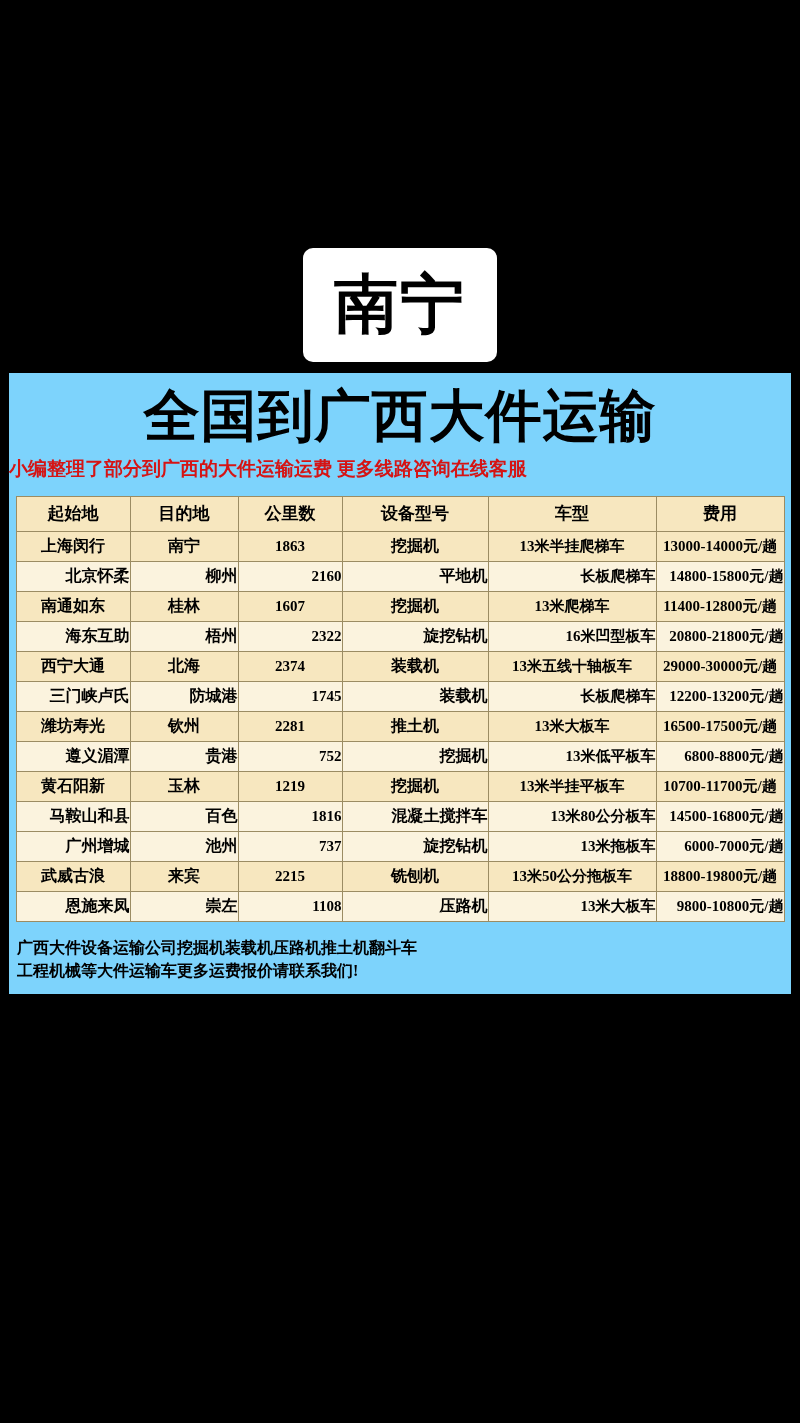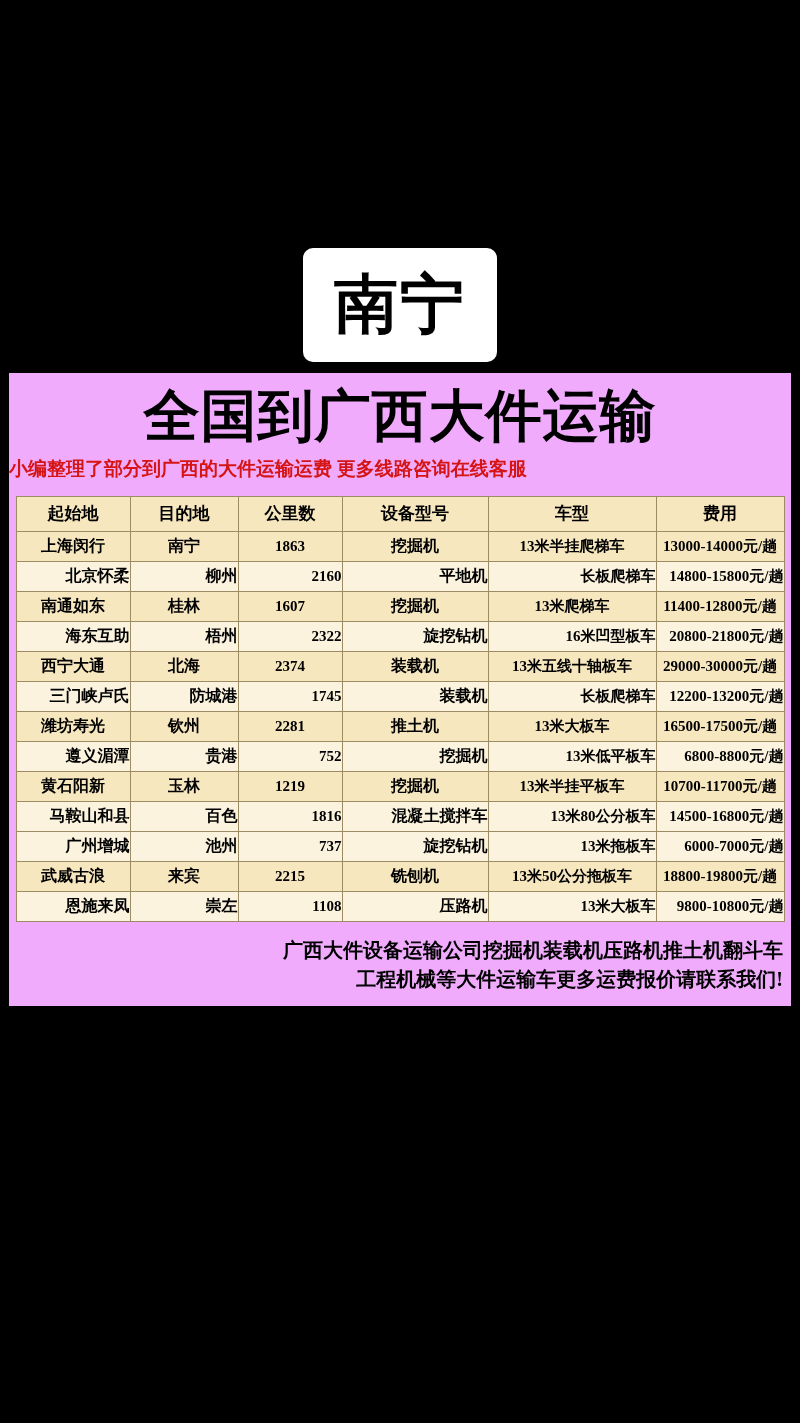--- a/index.html
+++ b/index.html
@@ -39,21 +39,21 @@
     line-height: 1;
     color: #000000;
     letter-spacing: 2px;
   }
   
   .card {
     position: absolute;
     left: 9px;
     top: 373px;
     width: 782px;
-    background: #f0abfc;
+    background: #7dd3fc;
     padding: 0;
     box-sizing: border-box;
   }
   .card-title {
     text-align: center;
     font-family: "Liberation Serif", serif;
     font-weight: bold;
     font-size: 56px;
     line-height: 1.05;
     color: #000000;
@@ -108,24 +108,24 @@
     background: #fbf3de;
     text-align: right;
   }
   .col-origin { width: 114px; }
   .col-dest { width: 108px; }
   .col-km { width: 104px; }
   .col-equip { width: 146px; }
   .col-vehicle { width: 168px; }
   .col-fee { width: 128px; }
   .card-footer {
-    text-align: right;
-    font-family: "Liberation Serif", serif;
-    font-weight: bold;
-    font-size: 20px;
+    text-align: left;
+    font-family: "Liberation Serif", serif;
+    font-weight: bold;
+    font-size: 16px;
     line-height: 1.45;
     color: #000000;
     padding: 10px 8px 12px 8px;
   }
 </style>
 </head>
 <body>
 
 <div class="poster">
 

